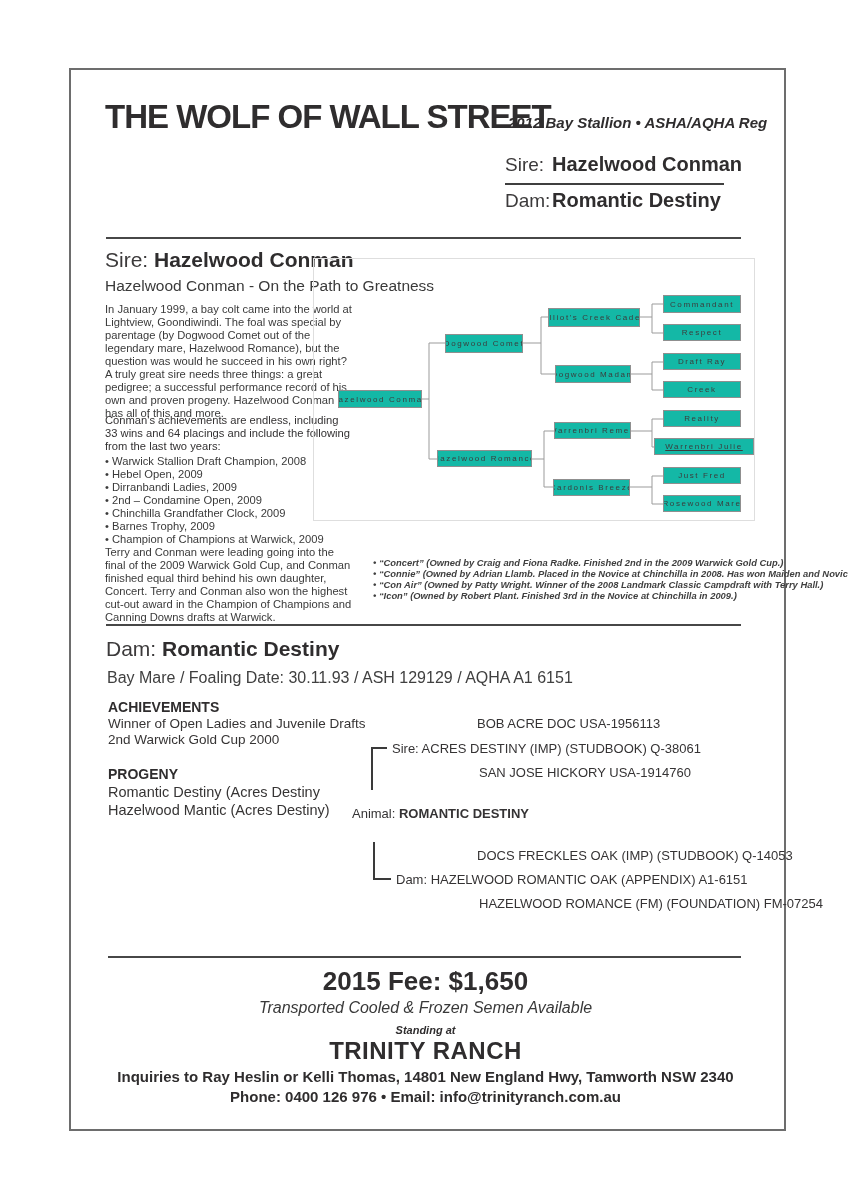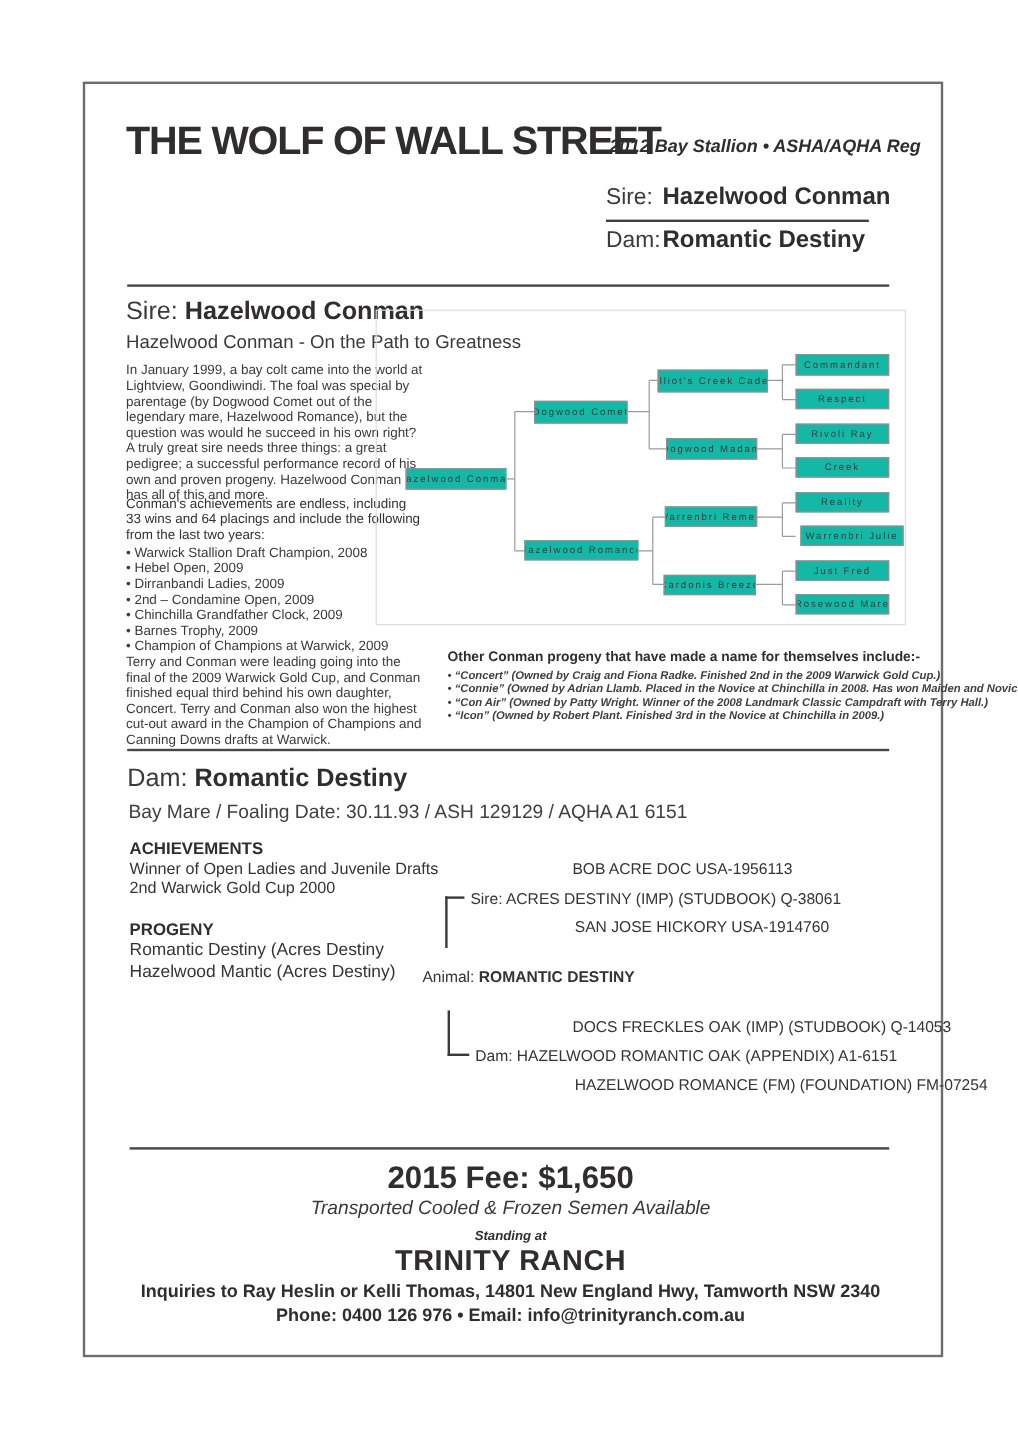--- a/index.html
+++ b/index.html
@@ -101,29 +101,28 @@
     </svg>
     <div class="pednode" style="left:24px;top:131px;width:84px;height:18px;">Hazelwood Conman</div>
     <div class="pednode" style="left:131px;top:75px;width:78px;height:19px;">Dogwood Comet</div>
     <div class="pednode" style="left:123px;top:191px;width:95px;height:17px;">Hazelwood Romance</div>
     <div class="pednode" style="left:234px;top:49px;width:92px;height:19px;">Elliot's Creek Cader</div>
     <div class="pednode" style="left:241px;top:106px;width:76px;height:18px;">Dogwood Madam</div>
     <div class="pednode" style="left:240px;top:163px;width:77px;height:17px;">Warrenbri Remeo</div>
     <div class="pednode" style="left:239px;top:220px;width:77px;height:17px;">Cardonis Breeze</div>
     <div class="pednode" style="left:349px;top:36px;width:78px;height:18px;">Commandant</div>
     <div class="pednode" style="left:349px;top:65px;width:78px;height:17px;">Respect</div>
-    <div class="pednode" style="left:349px;top:94px;width:78px;height:17px;">Rivoli Ray</div>
+    <div class="pednode" style="left:349px;top:94px;width:78px;height:17px;">Draft Ray</div>
     <div class="pednode" style="left:349px;top:122px;width:78px;height:17px;">Creek</div>
     <div class="pednode" style="left:349px;top:151px;width:78px;height:17px;">Reality</div>
-    <div class="pednode" style="left:353px;top:179px;width:86px;height:17px;">Warrenbri Julie</div>
+    <div class="pednode" style="left:340px;top:179px;width:100px;height:17px;text-decoration:underline;">Warrenbri Julie</div>
     <div class="pednode" style="left:349px;top:208px;width:78px;height:17px;">Just Fred</div>
     <div class="pednode" style="left:349px;top:236px;width:78px;height:17px;">Rosewood Mare</div>
   </div>
 
-  <div class="abs progeny-head" style="left:373px;top:542px;">Other Conman progeny that have made a name for themselves include:-</div>
   <div class="abs" style="left:373px;top:557px;">
     <div class="progeny-item">• “Concert” (Owned by Craig and Fiona Radke.  Finished 2nd in the 2009 Warwick Gold Cup.)</div>
     <div class="progeny-item">• “Connie” (Owned by Adrian Llamb.  Placed in the Novice at Chinchilla in 2008.  Has won Maiden and Novice Drafts.)</div>
     <div class="progeny-item">• “Con Air” (Owned by Patty Wright.  Winner of the 2008 Landmark Classic Campdraft with Terry Hall.)</div>
     <div class="progeny-item">• “Icon” (Owned by Robert Plant.  Finished 3rd in the Novice at Chinchilla in 2009.)</div>
   </div>
 
   <div class="abs rule" style="left:106px;top:624px;width:635px;"></div>
 
   <div class="abs sec-head" style="left:106px;top:637px;">

